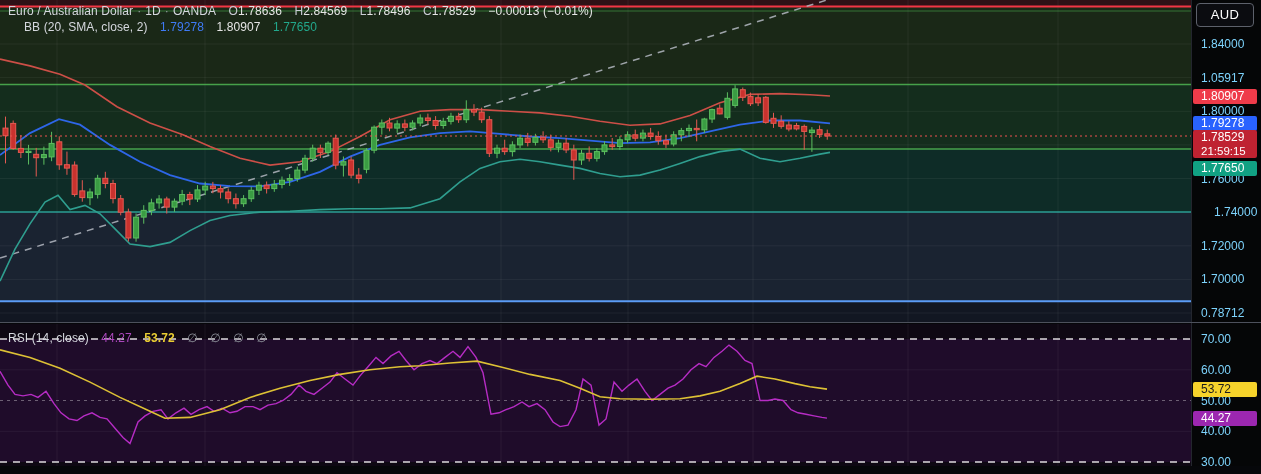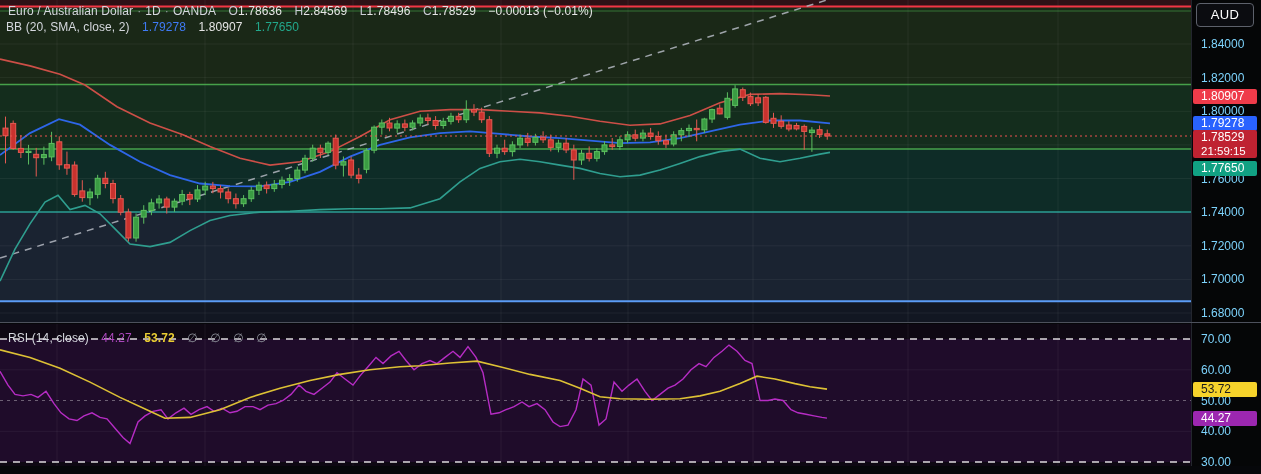--- a/index.html
+++ b/index.html
@@ -308,48 +308,48 @@
 
   <div class="legend" style="left:8px;top:4px;">
     <span>Euro / Australian Dollar</span><span class="sep">·</span><span>1D</span><span class="sep">·</span><span>OANDA</span><span class="gap"></span>
     <span class="lbl">O</span><span class="red">1.78636</span><span class="gap"></span>
     <span class="lbl">H</span><span class="red">2.84569</span><span class="gap"></span>
     <span class="lbl">L</span><span class="red">1.78496</span><span class="gap"></span>
     <span class="lbl">C</span><span class="red">1.78529</span><span class="gap"></span>
     <span class="red">−0.00013 (−0.01%)</span>
   </div>
 
-  <div class="legend" style="left:6px;top:20px;">
+  <div class="legend" style="left:24px;top:20px;">
     <span>BB (20, SMA, close, 2)</span><span class="gap"></span>
     <span class="blue">1.79278</span><span class="gap"></span>
     <span class="red">1.80907</span><span class="gap"></span>
     <span class="teal">1.77650</span>
   </div>
 
   <div class="legend" style="left:8px;top:331px;">
     <span>RSI (14, close)</span><span class="gap"></span>
     <span class="purple">44.27</span><span class="gap"></span>
     <span class="yellow">53.72</span><span class="gap"></span>
     <span class="gray">∅</span><span class="gap"></span>
     <span class="gray">∅</span><span class="gap"></span>
     <span class="gray">∅</span><span class="gap"></span>
     <span class="gray">∅</span>
   </div>
 
   <div class="right-axis">
     <div class="currency-btn">AUD</div>
     <div id="ticks">
         <div class="tick" style="top: 37px;">1.84000</div>
-        <div class="tick" style="top: 71px;">1.82000</div>
+        <div class="tick" style="top: 71px;">1.05917</div>
         <div class="tick" style="top: 104px;">1.80000</div>
         <div class="tick" style="top: 172px;">1.76000</div>
-        <div class="tick" style="top: 205px;">1.74000</div>
+        <div class="tick" style="top: 205px; margin-left: 13px;">1.74000</div>
         <div class="tick" style="top: 239px;">1.72000</div>
         <div class="tick" style="top: 272px;">1.70000</div>
-        <div class="tick" style="top: 306px;">1.68000</div>
+        <div class="tick" style="top: 306px;">0.78712</div>
         <div class="tick" style="top: 332px;">70.00</div>
         <div class="tick" style="top: 363px;">60.00</div>
         <div class="tick" style="top: 394px;">50.00</div>
         <div class="tick" style="top: 424px;">40.00</div>
         <div class="tick" style="top: 455px;">30.00</div>
       </div>
     <div id="badges">
         <div class="badge" style="top: 89px; background: rgb(239, 59, 74); color: rgb(255, 255, 255);">
           <div class="main">1.80907</div>
         </div>

